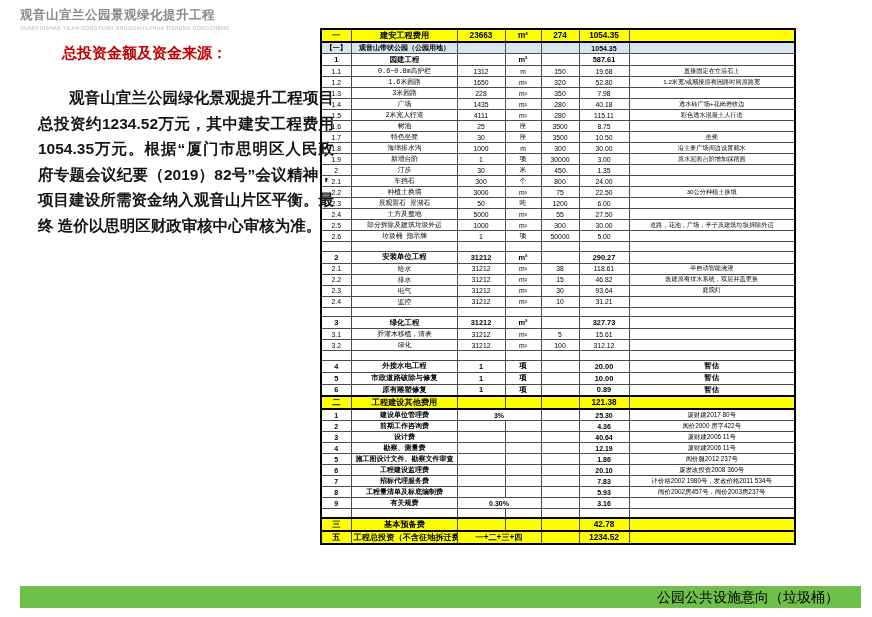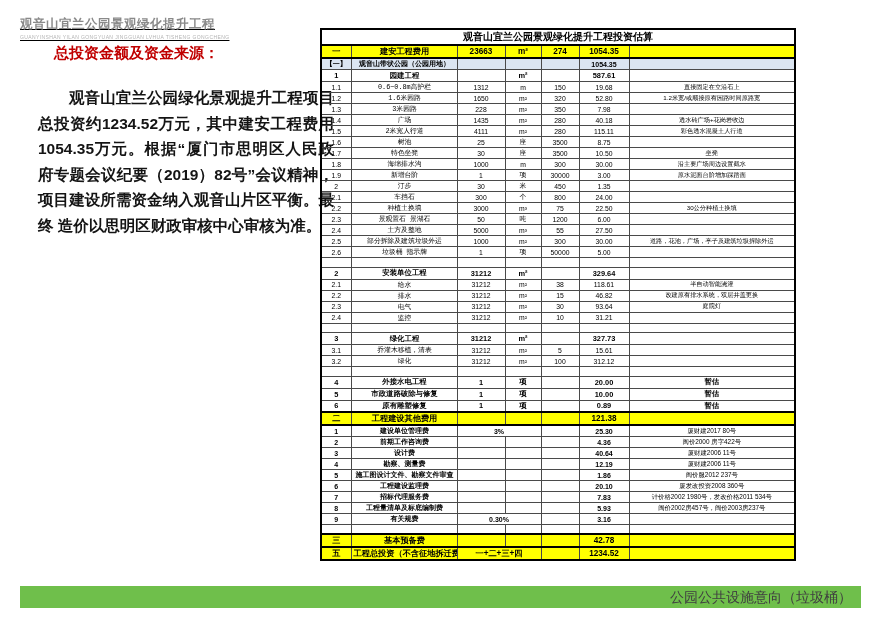--- a/index.html
+++ b/index.html
@@ -7,46 +7,46 @@
     --footer-green:#6fbf4b;
     --yellow:#ffff00;
     --blue-row:#dbe5f1;
     --red:#c00000;
   }
   *{margin:0;padding:0;box-sizing:border-box;}
   body{background:#e8e8e8;font-family:"Liberation Sans",sans-serif;}
   .slide{position:relative;width:872px;height:617px;background:#ffffff;overflow:hidden;}
 
   
-  .slide-header{position:absolute;left:20px;top:16px;text-decoration:underline;}
+  .slide-header{position:absolute;left:20px;top:7px;}
   .slide-header-title{font-size:12.5px;font-weight:bold;color:#8a8a8a;letter-spacing:0.5px;}
   .slide-header-pinyin{font-size:5px;color:#b3b3b3;margin-top:1px;letter-spacing:0.4px;}
 
   
   .left-panel{position:absolute;left:38px;top:44px;width:296px;}
-  .panel-heading{font-size:15px;font-weight:bold;color:var(--red);margin-left:16px;}
+  .panel-heading{font-size:15px;font-weight:bold;color:var(--red);margin-left:24px;}
   .panel-paragraph{margin-top:22px;font-size:15.5px;font-weight:bold;color:#141414;line-height:25.5px;text-indent:31px;text-align:justify;}
 
   
   .estimate-table{position:absolute;left:320px;top:28px;width:474px;border-collapse:collapse;table-layout:fixed;border:2px solid #000;}
   .estimate-table th,.estimate-table td{border:1px solid #4a4a4a;padding:0 1px;text-align:center;vertical-align:middle;overflow:hidden;white-space:nowrap;color:#000;}
   .estimate-table .title-cell{font-size:10px;font-weight:bold;height:15px;background:#fff;border:1px solid #000;}
   .estimate-table th{background:var(--header-green);font-size:8px;font-weight:bold;height:26px;white-space:pre-line;line-height:1.2;border:1px solid #000;}
   .c-name{text-align:right;padding-left:2px !important;font-family:Liberation Mono, monospace;}
   .r-item td{height:10.5px;font-size:6.8px;}
   .r-item td.c-note{font-size:6.2px;}
   .r-subtotal td{height:12px;font-size:7.4px;font-weight:bold;}
   .r-blue td{height:10px;font-size:7px;font-weight:bold;background:var(--blue-row);}
   .r-yellow td{height:13px;font-size:8.2px;font-weight:bold;background:var(--yellow);border-top:2px solid #000;border-bottom:2px solid #000;}
   .r-other td{height:11px;font-size:7px;font-weight:bold;}
   .r-other td.c-note{font-weight:normal;font-size:6.4px;}
   .r-blank td{height:9.5px;font-size:6.8px;}
 
   
-  .footer-bar{position:absolute;left:20px;top:586px;width:841px;height:22px;background:var(--footer-green);color:#404040;font-size:14px;line-height:22px;text-align:right;padding-right:9px;}
+  .footer-bar{position:absolute;left:20px;top:586px;width:841px;height:22px;background:var(--footer-green);color:#000000;font-size:14px;line-height:22px;text-align:right;padding-right:22px;}
 </style>
 </head>
 <body>
 
 <div class="slide">
 
   <div class="slide-header">
     <div class="slide-header-title">观音山宜兰公园景观绿化提升工程</div>
     <div class="slide-header-pinyin">GUANYINSHAN YILAN GONGYUAN JINGGUAN LVHUA TISHENG GONGCHENG</div>
   </div>
@@ -60,23 +60,20 @@
     <colgroup>
       <col style="width:30px">
         <col style="width:106px">
         <col style="width:48px">
         <col style="width:36px">
         <col style="width:38px">
         <col style="width:50px">
         <col style="width:166px">
     </colgroup>
     <thead>
-      <tr>
-        <td class="title-cell" colspan="7">观音山宜兰公园景观绿化提升工程投资估算</td>
-      </tr>
     </thead>
     <tbody>
         <tr class="r-yellow">
           <td class="c-no">一</td>
           <td class="c-name">建安工程费用</td>
           <td class="c-qty">23663</td>
           <td class="c-unit">m²</td>
           <td class="c-price">274</td>
           <td class="c-total">1054.35</td>
           <td class="c-note"></td>
@@ -251,21 +248,21 @@
           <td class="c-price"></td>
           <td class="c-total"></td>
           <td class="c-note"></td>
         </tr>
         <tr class="r-subtotal">
           <td class="c-no">2</td>
           <td class="c-name">安装单位工程</td>
           <td class="c-qty">31212</td>
           <td class="c-unit">m²</td>
           <td class="c-price"></td>
-          <td class="c-total">329.64</td>
+          <td class="c-total">290.27</td>
           <td class="c-note"></td>
         </tr>
         <tr class="r-item">
           <td class="c-no">2.1</td>
           <td class="c-name">给水</td>
           <td class="c-qty">31212</td>
           <td class="c-unit">m²</td>
           <td class="c-price">38</td>
           <td class="c-total">118.61</td>
           <td class="c-note">半自动智能浇灌</td>

